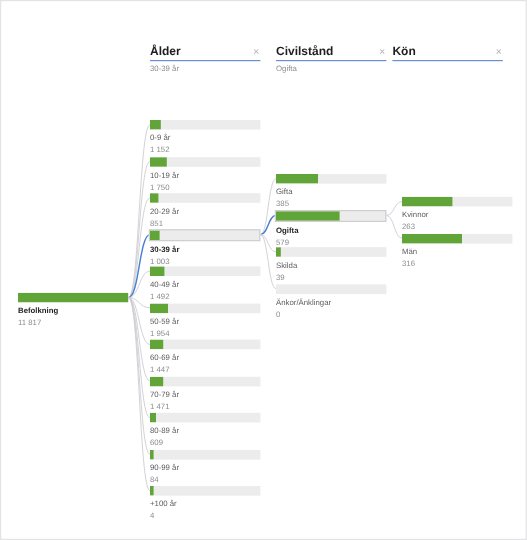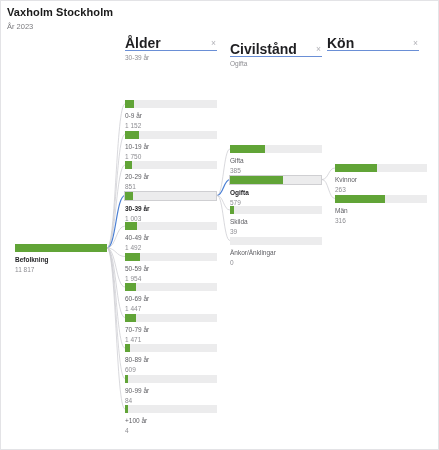--- a/index.html
+++ b/index.html
@@ -51,41 +51,41 @@
     height: 26px;
   }
   .col-header .hdr-row {
     display: flex;
     align-items: flex-start;
     justify-content: space-between;
     border-bottom: 1.5px solid #6a8fd6;
     padding-bottom: 1px;
   }
   .col-header .hdr-title {
-    font-size: 14px;
+    font-size: 10px;
     font-weight: bold;
     color: #1f1f22;
     line-height: 11px;
   }
   .col-header .hdr-close {
     font-size: 8.5px;
     color: #b0b0b6;
     line-height: 10px;
     cursor: pointer;
     padding-right: 1px;
   }
   .col-header .hdr-sub {
     font-size: 6.5px;
     color: #8d8d92;
     margin-top: 3px;
     line-height: 8px;
   }
 
   #col-alder  { left: 124px; width: 92px; }
-  #col-civil  { left: 229px; width: 92px; margin-top: 6px; }
+  #col-civil  { left: 229px; width: 92px; }
   #col-kon    { left: 326px; width: 92px; }
 
   
   #links {
     position: absolute;
     left: 0; top: 0;
     width: 439px; height: 450px;
     pointer-events: none;
   }
 
@@ -131,24 +131,20 @@
   .node.root .node-label {
     font-weight: bold;
     color: #1f1f22;
   }
 </style>
 </head>
 <body>
 
 <div id="app">
 
-  <div id="title-block">
-    <div id="page-title">Vaxholm Stockholm</div>
-    <div id="page-subtitle">År 2023</div>
-  </div>
 
   <div class="col-header" id="col-alder">
     <div class="hdr-row">
       <span class="hdr-title">Ålder</span>
       <span class="hdr-close">×</span>
     </div>
     <div class="hdr-sub">30-39 år</div>
   </div>
 
   <div class="col-header" id="col-civil">

